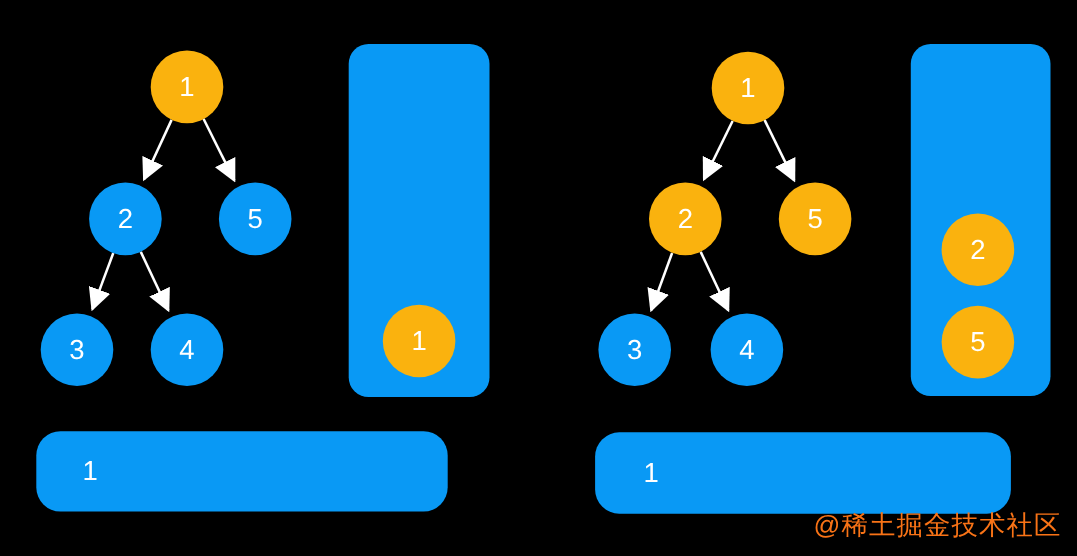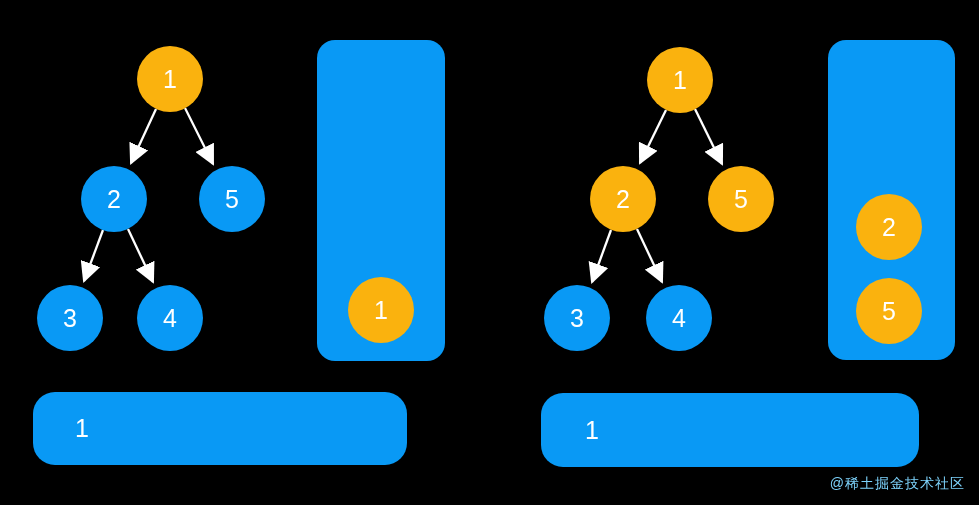--- a/index.html
+++ b/index.html
@@ -30,22 +30,22 @@
     position:absolute;
     background:#0999F5;
     border-radius:22px;
     display:flex;align-items:center;
     color:#fff;font-size:25px;font-weight:500;
   }
   .output-item{display:inline-block;}
   .watermark{
     position:absolute;
     right:14px;bottom:12px;
-    color:#7dd3fc;
-    font-size:14px;
+    color:#f97316;
+    font-size:24px;
     letter-spacing:1px;
     white-space:nowrap;
   }
 </style>
 </head>
 <body>
 
 <div class="canvas">
 
   <svg class="edges" viewBox="0 0 979 505">

